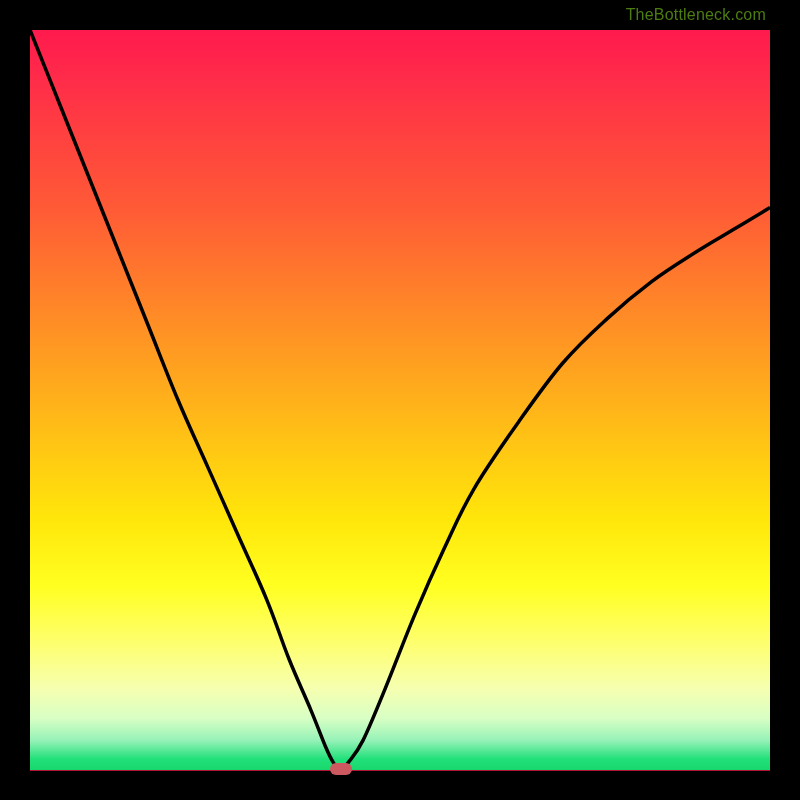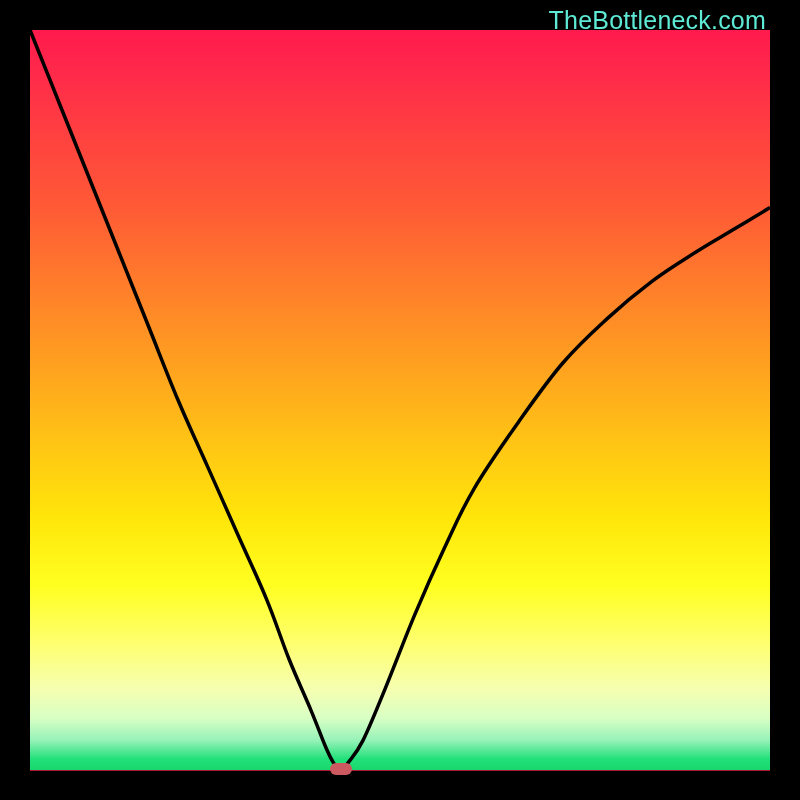--- a/index.html
+++ b/index.html
@@ -40,22 +40,22 @@
       #96f2b8 96%,
       #22e07a 98.5%,
       #17d86c 100%
     );
     border-bottom: 1px solid rgba(0,0,0,0.3);
   }
   .watermark {
     position: absolute;
     top: 6px;
     right: 34px;
-    color: #5eead4;
-    font-size: 25px;
+    color: #4d7c0f;
+    font-size: 16px;
     letter-spacing: 0.2px;
     user-select: none;
   }
   svg.curve {
     position: absolute;
     left: 0;
     top: 0;
     width: 740px;
     height: 740px;
     overflow: visible;

